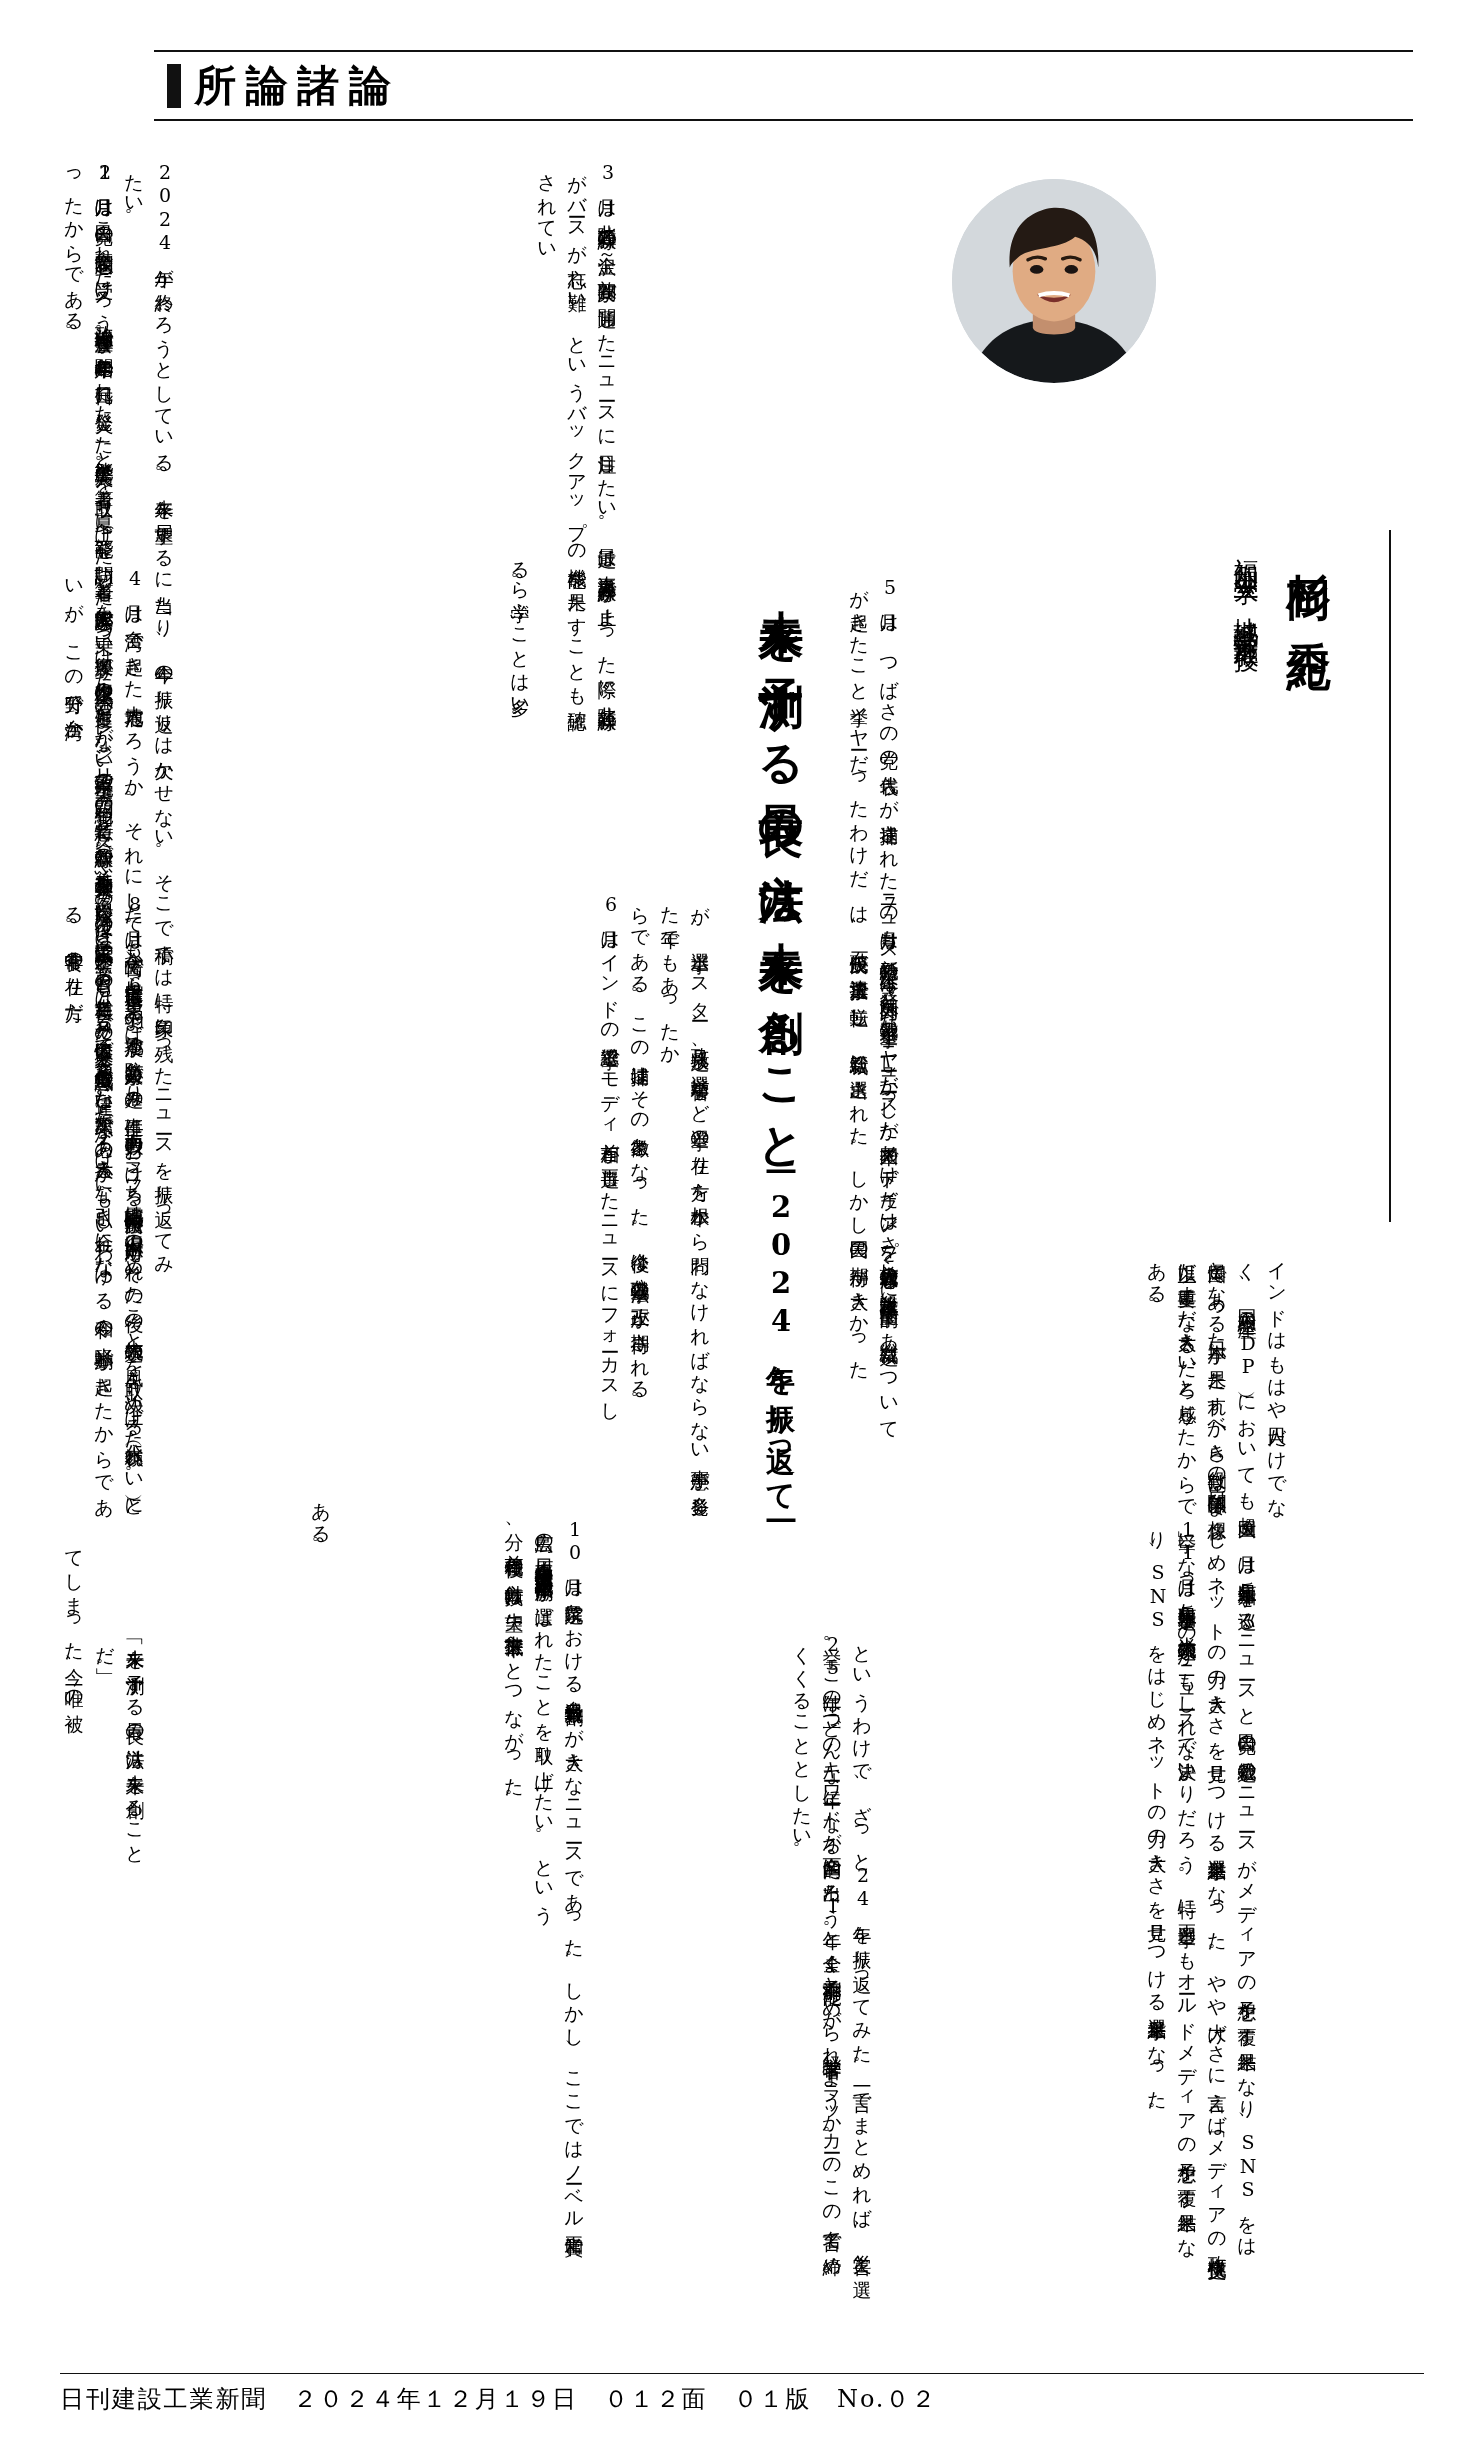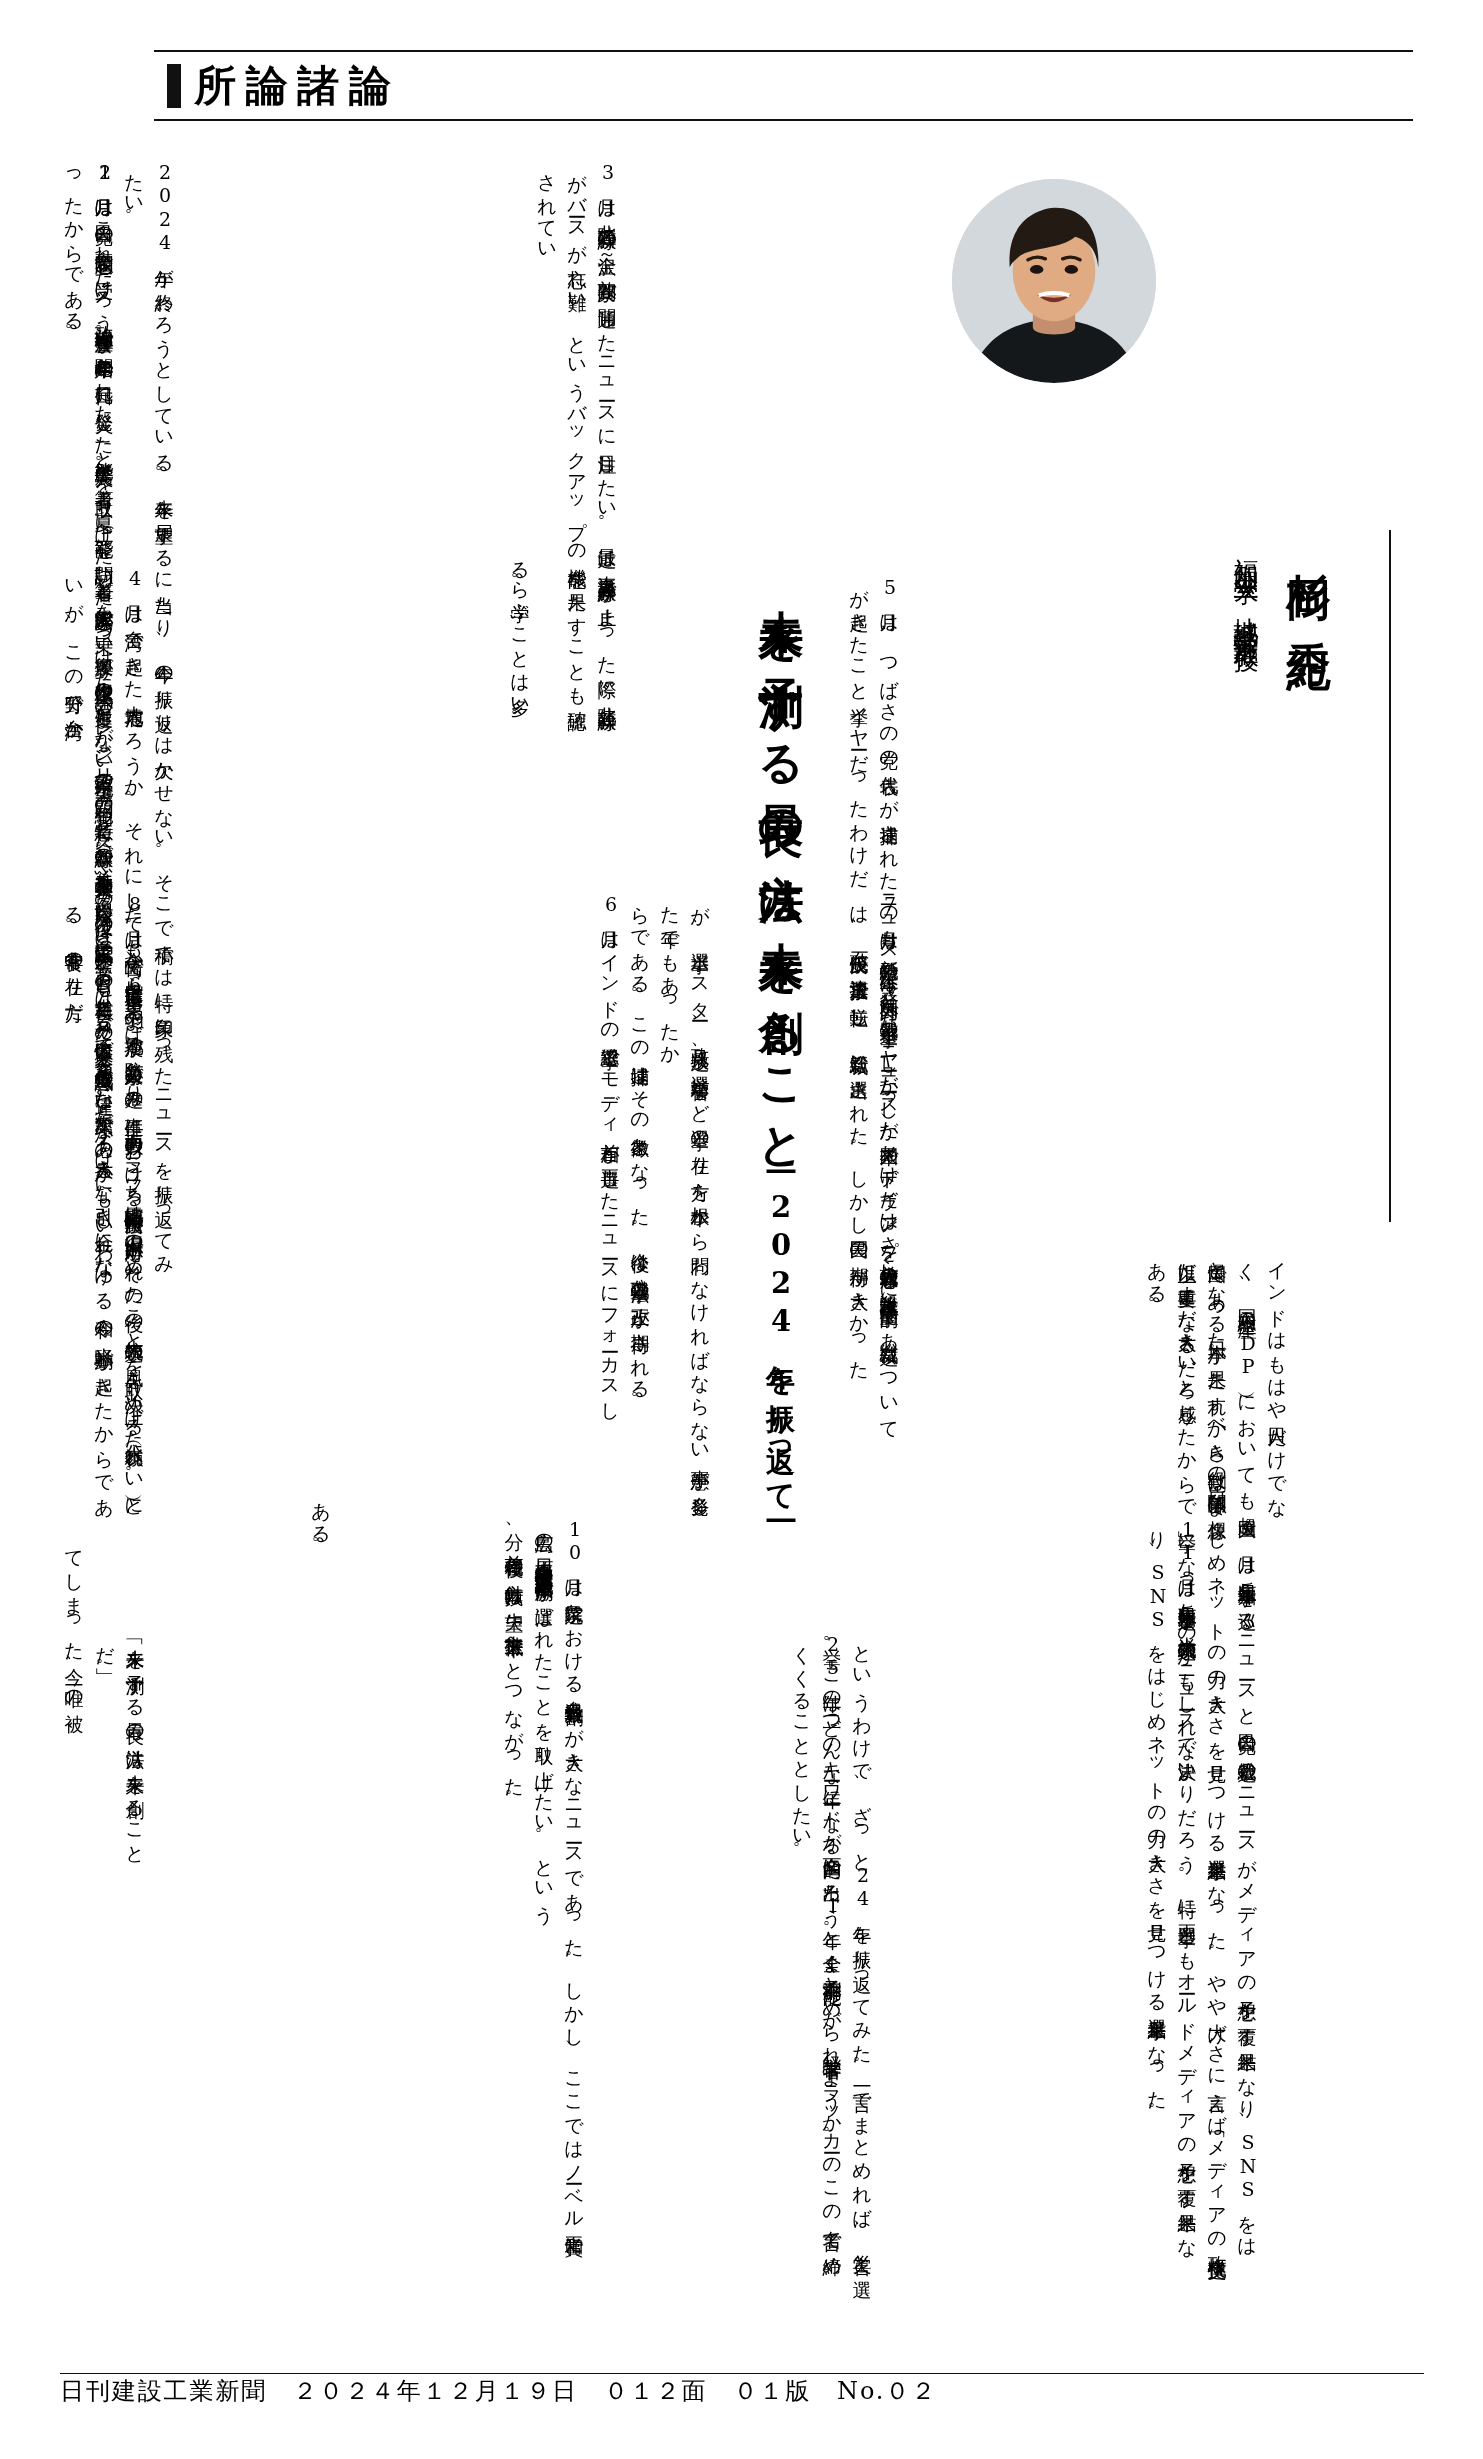--- a/index.html
+++ b/index.html
@@ -48,21 +48,21 @@
     font-family: "DejaVu Serif", "Liberation Serif", serif;
   }
 
   
   .footer {
     position: absolute;
     left: 60px;
     top: 2373px;
     width: 1364px;
     border-top: 1.9px solid #111;
-    padding-top: 1px;
+    padding-top: 9px;
     font-size: 24px;
     letter-spacing: 1.9px;
     font-family: "DejaVu Serif", "Liberation Serif", serif;
   }
 
   
   .vtext {
     writing-mode: vertical-rl;
     text-orientation: upright;
     font-family: "DejaVu Serif", "Liberation Serif", serif;

